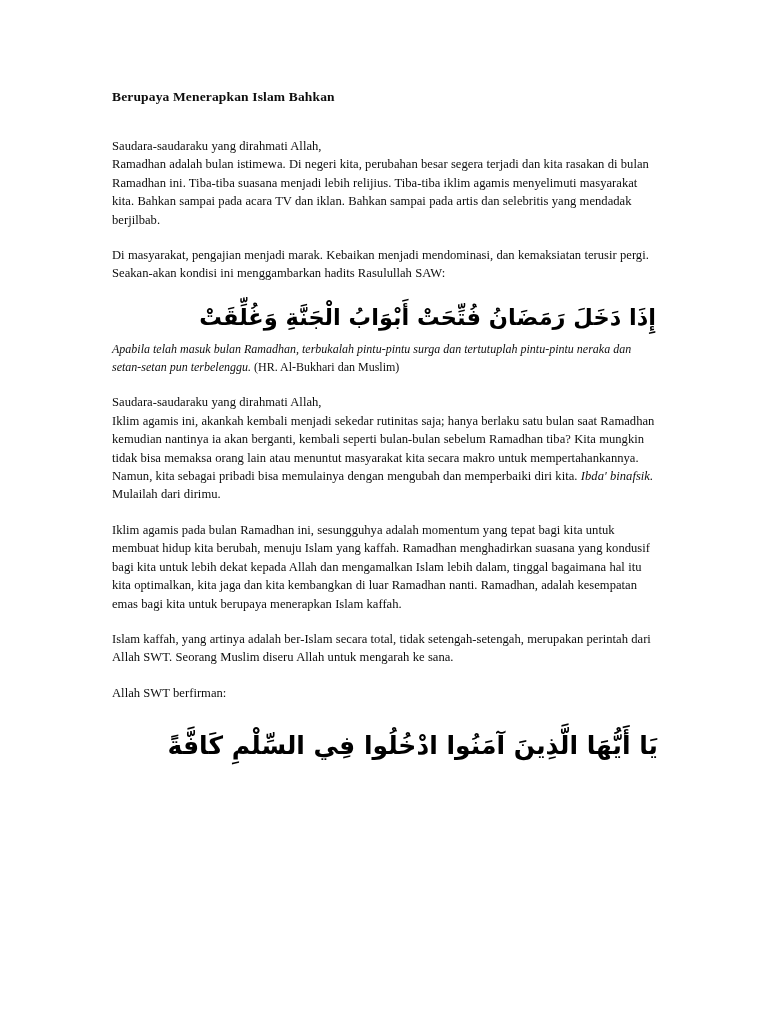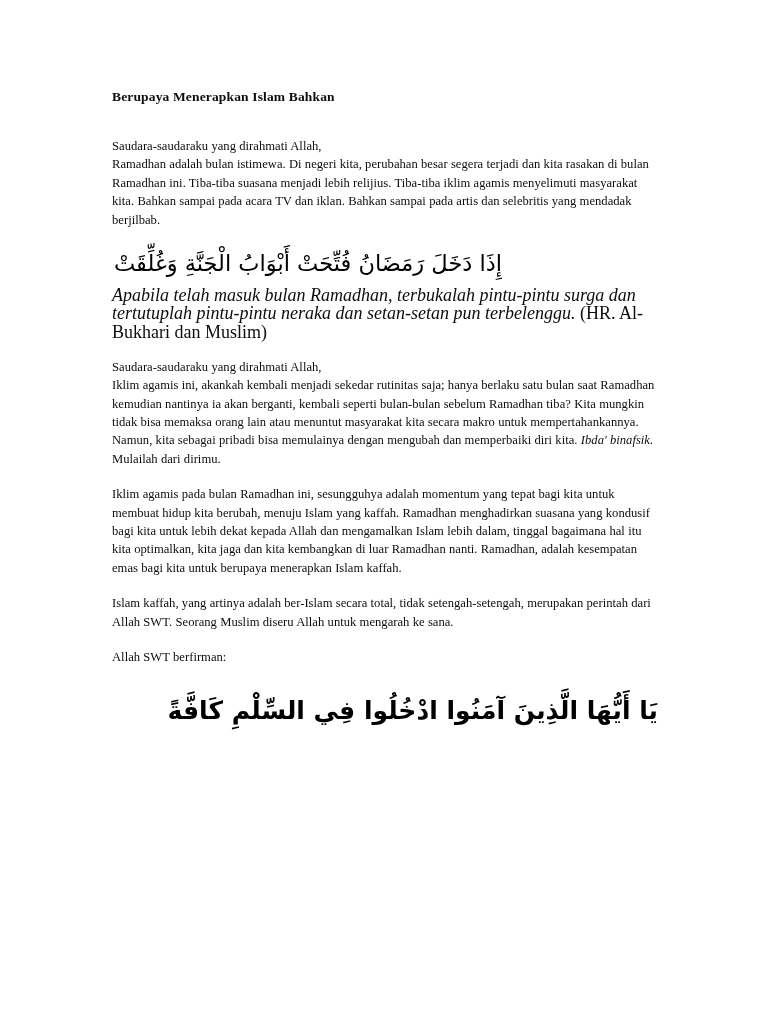--- a/index.html
+++ b/index.html
@@ -42,36 +42,36 @@
     margin: 0 0 17px 0;
     text-align: left;
     letter-spacing: 0.02px;
     word-spacing: 0.1px;
     font-family: Liberation Serif, serif;
   }
   p.body-par:last-child { margin-bottom: 0; }
   .ital { font-style: italic; }
   .arabic-block {
     direction: rtl;
-    text-align: left;
+    text-align: right;
     font-family: "DejaVu Sans", "Liberation Sans", sans-serif;
-    font-weight: normal;
+    font-weight: bold;
     color: #000000;
     line-height: 1.52;
     margin: 6px 0 3px 0;
   }
   .arabic-hadith {
     font-size: 22.5px;
     letter-spacing: 0px;
     margin-top: 4px;
     margin-bottom: 6px;
     padding: 0 2px;
   }
   .trans-block {
-    font-size: 18px;
+    font-size: 12px;
     line-height: 18.2px;
     font-style: italic;
     margin: 0 0 17px 0;
   }
   .trans-block .src {
     font-style: normal;
   }
   .arabic-verse {
     direction: rtl;
     text-align: right;
@@ -86,20 +86,21 @@
 </head>
 <body>
 
 <div class="page">
   <div class="content">
 
     <h1 class="doc-title">Berupaya Menerapkan Islam Bahkan</h1>
 
     <p class="body-par">Saudara-saudaraku yang dirahmati Allah,<br>Ramadhan adalah bulan istimewa. Di negeri kita, perubahan besar segera terjadi dan kita rasakan di bulan Ramadhan ini. Tiba-tiba suasana menjadi lebih relijius. Tiba-tiba iklim agamis menyelimuti masyarakat kita. Bahkan sampai pada acara TV dan iklan. Bahkan sampai pada artis dan selebritis yang mendadak berjilbab.</p>
 
+    <p class="body-par">Di masyarakat, pengajian menjadi marak. Kebaikan menjadi mendominasi, dan kemaksiatan terusir pergi. Seakan-akan kondisi ini menggambarkan hadits Rasulullah SAW:</p>
 
     <div class="arabic-block arabic-hadith">
       <div>إِذَا دَخَلَ رَمَضَانُ فُتِّحَتْ أَبْوَابُ الْجَنَّةِ وَغُلِّقَتْ</div>
     </div>
 
     <p class="trans-block"><span>Apabila telah masuk bulan Ramadhan, terbukalah pintu-pintu surga dan tertutuplah pintu-pintu neraka dan setan-setan pun terbelenggu.</span> <span class="src">(HR. Al-Bukhari dan Muslim)</span></p>
 
     <p class="body-par"><span>Saudara-saudaraku yang dirahmati Allah,</span><br><span>Iklim agamis ini, akankah kembali menjadi sekedar rutinitas saja; hanya berlaku satu bulan saat Ramadhan kemudian nantinya ia akan berganti, kembali seperti bulan-bulan sebelum Ramadhan tiba? Kita mungkin tidak bisa memaksa orang lain atau menuntut masyarakat kita secara makro untuk mempertahankannya. Namun, kita sebagai pribadi bisa memulainya dengan mengubah dan memperbaiki diri kita. </span><span class="ital">Ibda' binafsik.</span><span> Mulailah dari dirimu.</span></p>
 
     <p class="body-par">Iklim agamis pada bulan Ramadhan ini, sesungguhya adalah momentum yang tepat bagi kita untuk membuat hidup kita berubah, menuju Islam yang kaffah. Ramadhan menghadirkan suasana yang kondusif bagi kita untuk lebih dekat kepada Allah dan mengamalkan Islam lebih dalam, tinggal bagaimana hal itu kita optimalkan, kita jaga dan kita kembangkan di luar Ramadhan nanti. Ramadhan, adalah kesempatan emas bagi kita untuk berupaya menerapkan Islam kaffah.</p>

